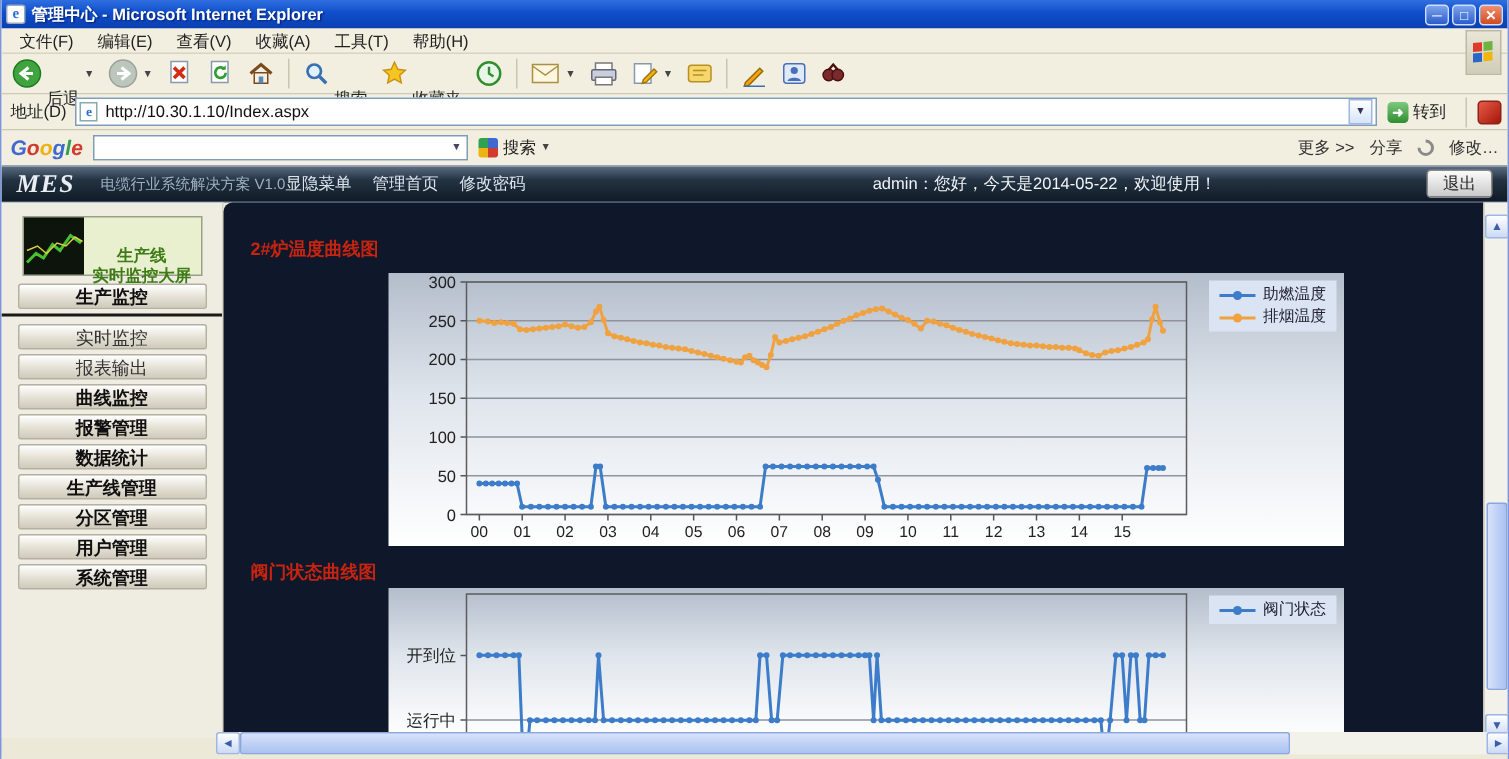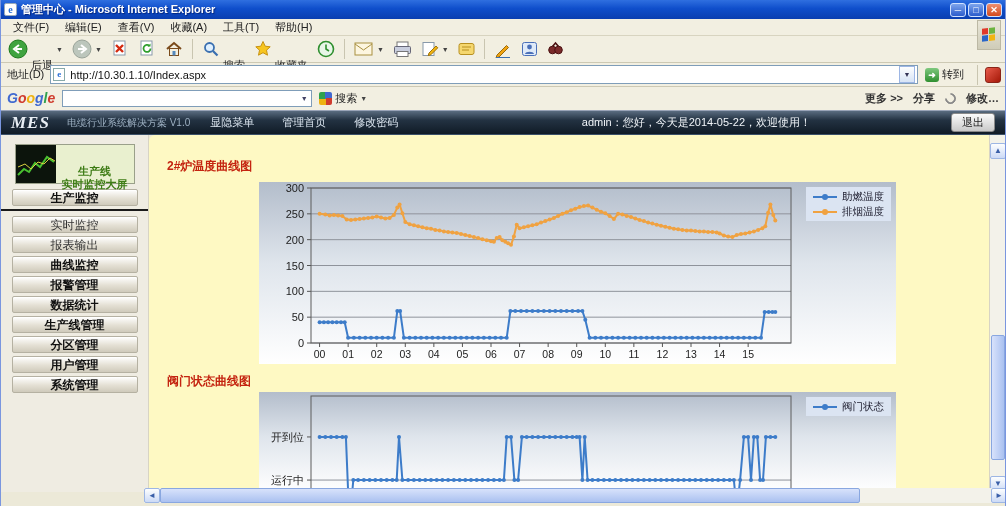--- a/index.html
+++ b/index.html
@@ -44,47 +44,47 @@
   .addon{width:16px;height:16px;border-radius:3px;background:linear-gradient(135deg,#e85a4a,#a41808);border:1px solid #8a2418;}
 
   
   .googlebar{height:24px;display:flex;align-items:center;background:#f2efe1;border-bottom:1px solid #9aa4b8;padding:0 6px;gap:7px;}
   .glogo{font:bold italic 14px "Liberation Serif",serif;letter-spacing:0;}
   .gbox{width:250px;height:17px;background:#fff;border:1px solid #7f9db9;display:flex;align-items:center;}
   .gbox input{flex:1;border:0;outline:0;font-size:11px;background:transparent;}
   .gbox .gd{width:14px;font-size:7px;color:#446;text-align:center;}
   .gsearch{display:flex;align-items:center;gap:3px;font-size:11px;color:#222;}
   .gicon{width:13px;height:13px;border-radius:2px;background:conic-gradient(#4069d0 0 25%,#d03c2e 0 50%,#eeb211 0 75%,#30a14e 0);}
-  .gright{margin-left:auto;display:flex;align-items:center;gap:10px;font-size:11px;color:#333;font-weight:bold;}
+  .gright{margin-left:auto;display:flex;align-items:center;gap:10px;font-size:11px;color:#333;}
   .wrench{width:11px;height:11px;border-radius:50%;border:2px solid #8a8a8a;border-left-color:transparent;transform:rotate(45deg);}
 
   
   .mesbar{height:24px;display:flex;align-items:center;padding:0 10px;
     background:linear-gradient(180deg,#5a6c80 0%,#233242 40%,#101b26 100%);border-bottom:1px solid #3b5068;}
   .meslogo{font:bold italic 17px "Liberation Serif",serif;color:#e8eef4;letter-spacing:1px;margin-right:17px;}
-  .mestag{font-size:10px;color:#9db0c2;margin-right:20px;white-space:nowrap;}
-  .meslinks{display:flex;gap:28px;}
+  .mestag{font-size:10px;color:#9db0c2;white-space:nowrap;}
+  .meslinks{display:flex;gap:14px;}
   .meslinks span{font-size:11px;color:#dce6f0;}
   .meswelcome{margin-left:auto;font-size:11px;color:#f0f4f8;margin-right:140px;white-space:nowrap;}
   .logout{padding:1px 10px;font-size:11px;color:#222;border:1px solid #8a8a8a;border-radius:3px;
     background:linear-gradient(180deg,#fbfbfb,#c9c9c9);}
 
   
   .main{display:flex;height:357px;}
   .sidebar{width:148px;background:#efece2;border-right:1px solid #d8d4c4;padding-top:9px;}
   .banner{width:120px;height:40px;margin:0 auto 5px;display:flex;border:1px solid #9aa08a;background:#e9f0cf;}
   .banner .thumb{width:40px;height:38px;background:#101810;}
   .banner .btxt{flex:1;text-align:center;font:bold 11px/13px "Liberation Sans",sans-serif;color:#3e7c16;padding-top:20px;}
   .side-item{width:126px;margin:0 auto 3px;height:17px;line-height:16px;text-align:center;font-size:12px;color:#101010;
     background:linear-gradient(180deg,#ffffff 0%,#e4e0d4 55%,#cfcabb 100%);border:1px solid #b5b1a2;border-radius:2px;
     box-shadow:inset 0 1px 0 #fff;font-weight:bold;}
   .side-item.sub{font-weight:normal;color:#333;}
   .side-sep{height:2px;background:#1a1a1a;margin:3px 0 5px;}
 
-  .content{flex:1;position:relative;background:#fef9c3;border-top-left-radius:6px;overflow:hidden;}
+  .content{flex:1;position:relative;background:#0f172a;border-top-left-radius:6px;overflow:hidden;}
   .ctitle{position:absolute;left:18px;font-size:12px;font-weight:bold;color:#c42410;}
   #t1{top:23px;} #t2{top:238px;}
   .panel{position:absolute;left:110px;width:637px;overflow:hidden;
     background:linear-gradient(180deg,#b3bdcb 0%,#dfe5ec 45%,#ffffff 100%);}
   #p1{top:47px;height:182px;}
   #p2{top:257px;height:100px;}
   svg text{font-family:"Liberation Sans",sans-serif;}
   .legend{position:absolute;top:5px;left:547px;background:#dbe4f2;padding:2px 7px;font-size:10.5px;color:#223;line-height:15px;}
   .lg-row{display:flex;align-items:center;gap:5px;}
   .lg-line{position:relative;width:24px;height:2px;display:inline-block;}

